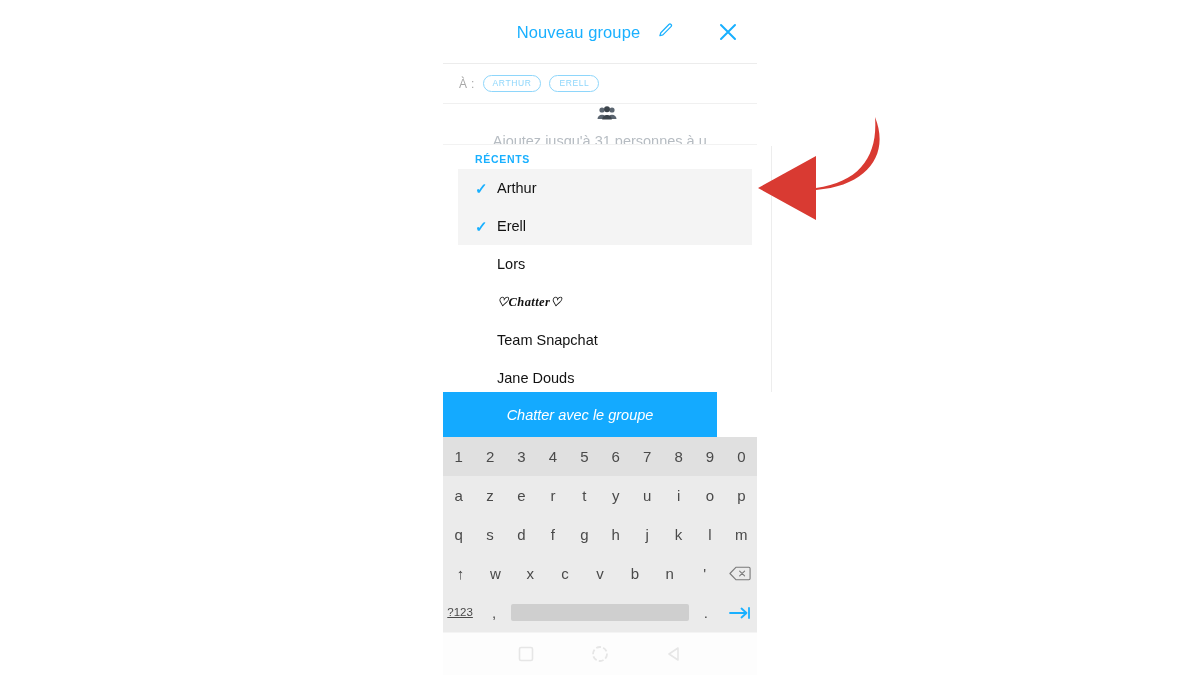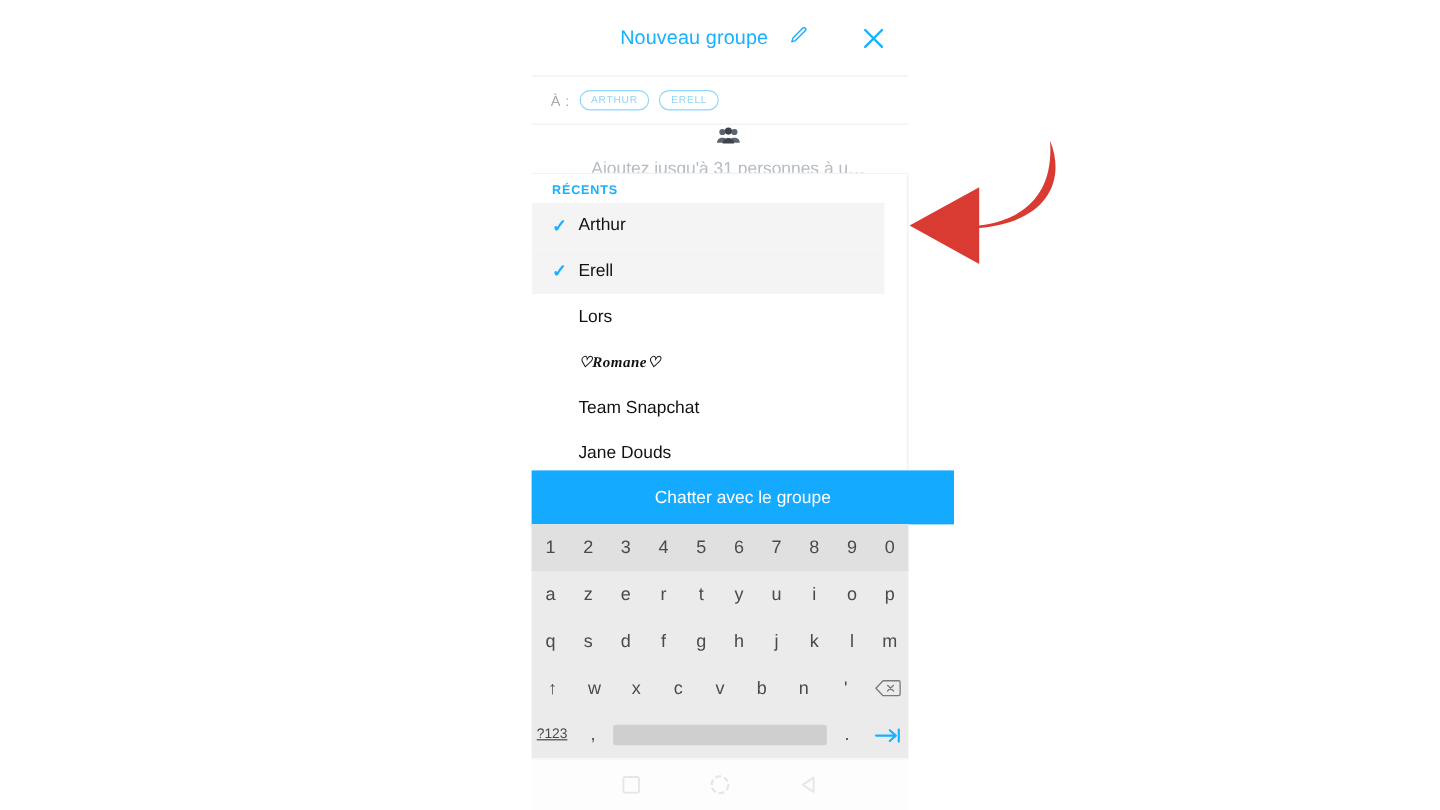--- a/index.html
+++ b/index.html
@@ -111,21 +111,21 @@
   .add-hint {
     color: #b6bcc2;
     font-size: 14.5px;
     white-space: nowrap;
     overflow: hidden;
   }
 
   
   .list {
     position: absolute;
-    left: 0; top: 146px;
+    left: 15px; top: 146px;
     width: 314px;
     height: 246px;
     background: #ffffff;
     overflow: hidden;
     border-right: 1px solid #ededed;
   }
   .section-label {
     color: #19B0FF;
     font-size: 10.5px;
     font-weight: bold;
@@ -159,28 +159,29 @@
     font-style: italic;
     font-weight: bold;
     font-size: 12.5px;
     letter-spacing: 0.4px;
   }
 
   
   .cta {
     position: absolute;
     left: 0; top: 392px;
-    width: 352px;
+    width: 274px;
     height: 45px;
     background: #14AAFF;
     display: flex;
     align-items: center;
     justify-content: center;
     color: #ffffff;
     font-size: 14.5px;
+    font-style: italic;
   }
 
   
   .keyboard {
     position: absolute;
     left: 0; top: 437px;
     width: 314px;
     height: 195px;
     background: #ebebeb;
   }
@@ -293,21 +294,21 @@
       <div class="row selected">
         <span class="check">✓</span>
         <span class="row-name">Erell</span>
       </div>
 
       <div class="row">
         <span class="row-name">Lors</span>
       </div>
 
       <div class="row">
-        <span class="row-name script">♡Romane♡</span>
+        <span class="row-name script">♡Chatter♡</span>
       </div>
 
       <div class="row">
         <span class="row-name">Team Snapchat</span>
       </div>
 
       <div class="row">
         <span class="row-name">Jane Douds</span>
       </div>
     </div>

